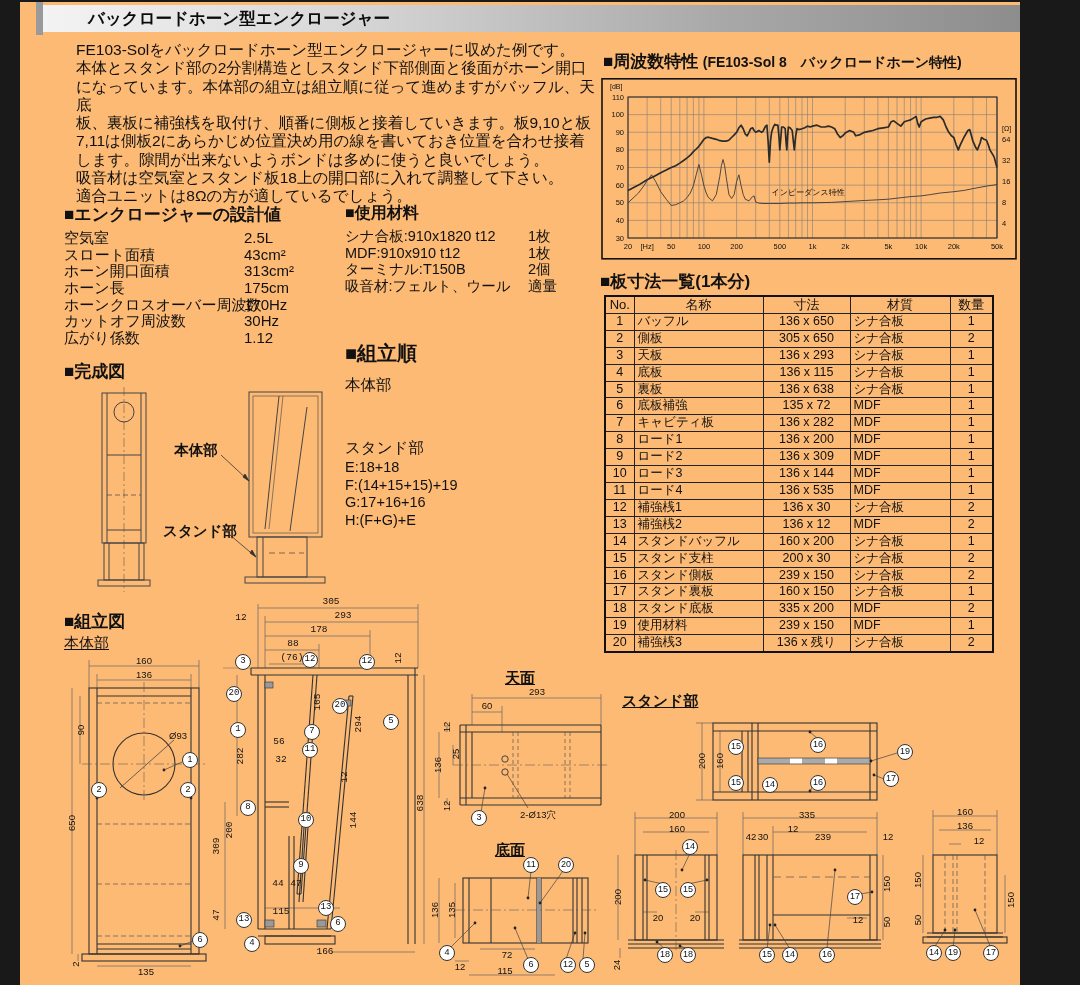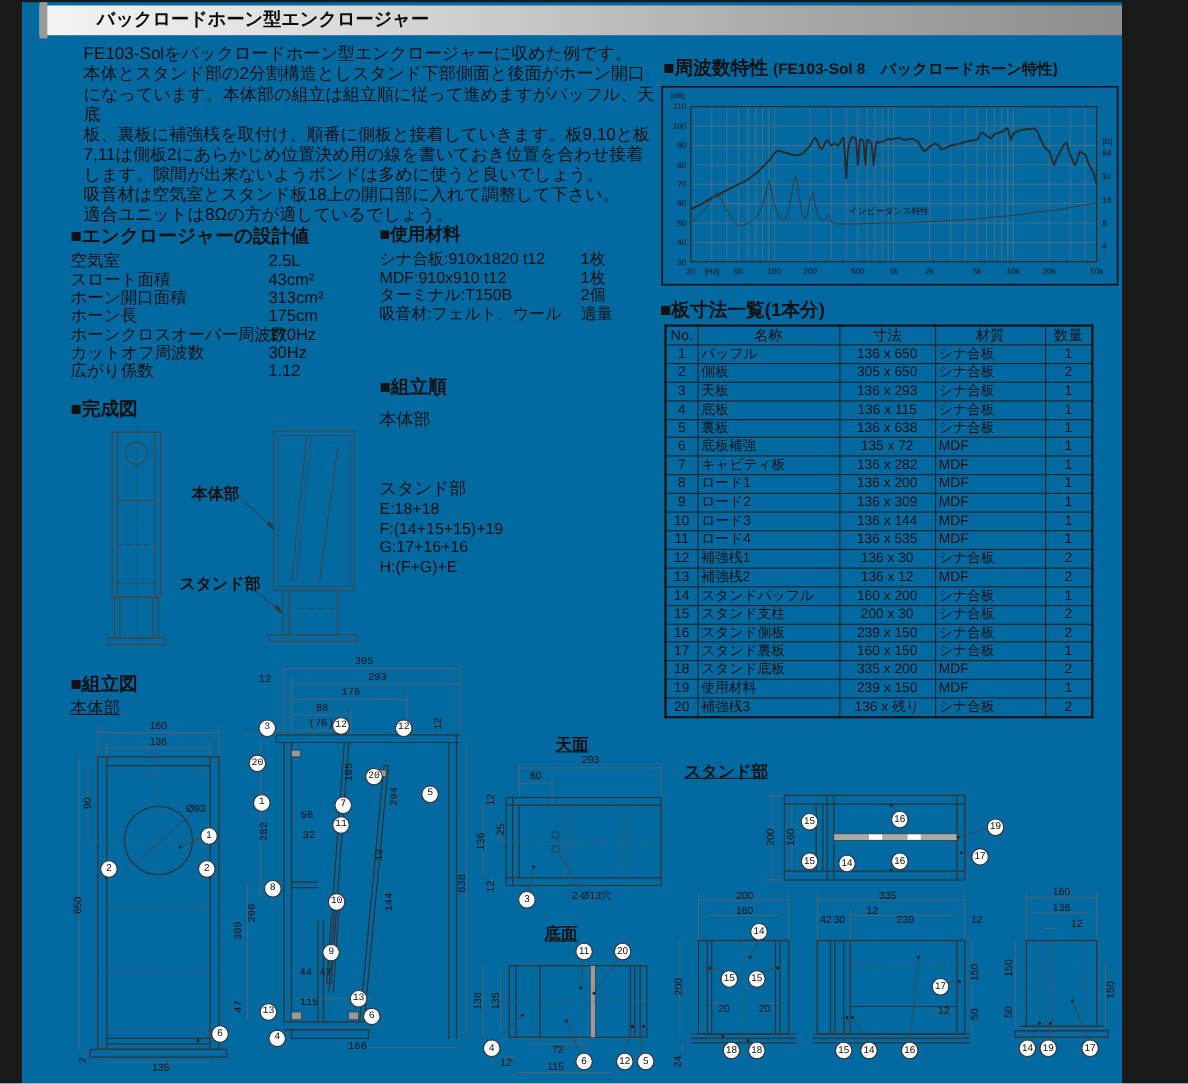--- a/index.html
+++ b/index.html
@@ -1,16 +1,16 @@
 <!DOCTYPE html>
 <html><head>
 <meta charset="utf-8">
 <style>
   html,body{margin:0;padding:0;background:#fff;}
-  #page{position:relative;width:1080px;height:985px;background:#0369a1;overflow:hidden;
+  #page{position:relative;width:1080px;height:985px;background:#fdba74;overflow:hidden;
         font-family:"Liberation Sans",sans-serif;color:#111;}
   .bar{position:absolute;background:#191919;}
   
   .titlebar{position:absolute;left:36px;top:5px;width:984px;height:27px;
     background:linear-gradient(90deg,#f4f4f4 0%,#d9d9d9 30%,#a8a8a8 70%,#8d8d8d 100%);}
   .titlebar .accent{position:absolute;left:0;top:-3px;width:7px;height:33px;background:#9a9a9a;}
   .titlebar .ttl{position:absolute;left:52px;top:0;line-height:27px;font-size:16.5px;font-weight:bold;color:#0b0b0b;}
   .h1{font-size:17px;font-weight:bold;}
   .abs{position:absolute;}
   .intro{white-space:pre-line;font-size:15.5px;line-height:18.3px;color:#101010;}
@@ -130,21 +130,21 @@
         </div>
 
         <div class="matrow">
           <span class="k">吸音材:フェルト、ウール</span>
           <span class="v">適量</span>
         </div>
       </div>
   </div>
 
   <div class="abs" style="left:345px;top:340px;">
-    <div class="h1" style="font-size:17px;">■組立順</div>
+    <div class="h1" style="font-size:20px;">■組立順</div>
     <div class="sublabel" style="margin-top:8px;">本体部</div>
     <div class="sublabel" style="margin-top:42px;">スタンド部</div>
     <div class="steps">
 
     <div>E:18+18</div>
         <div>F:(14+15+15)+19</div>
         <div>G:17+16+16</div>
         <div>H:(F+G)+E</div>
       </div>
   </div>

